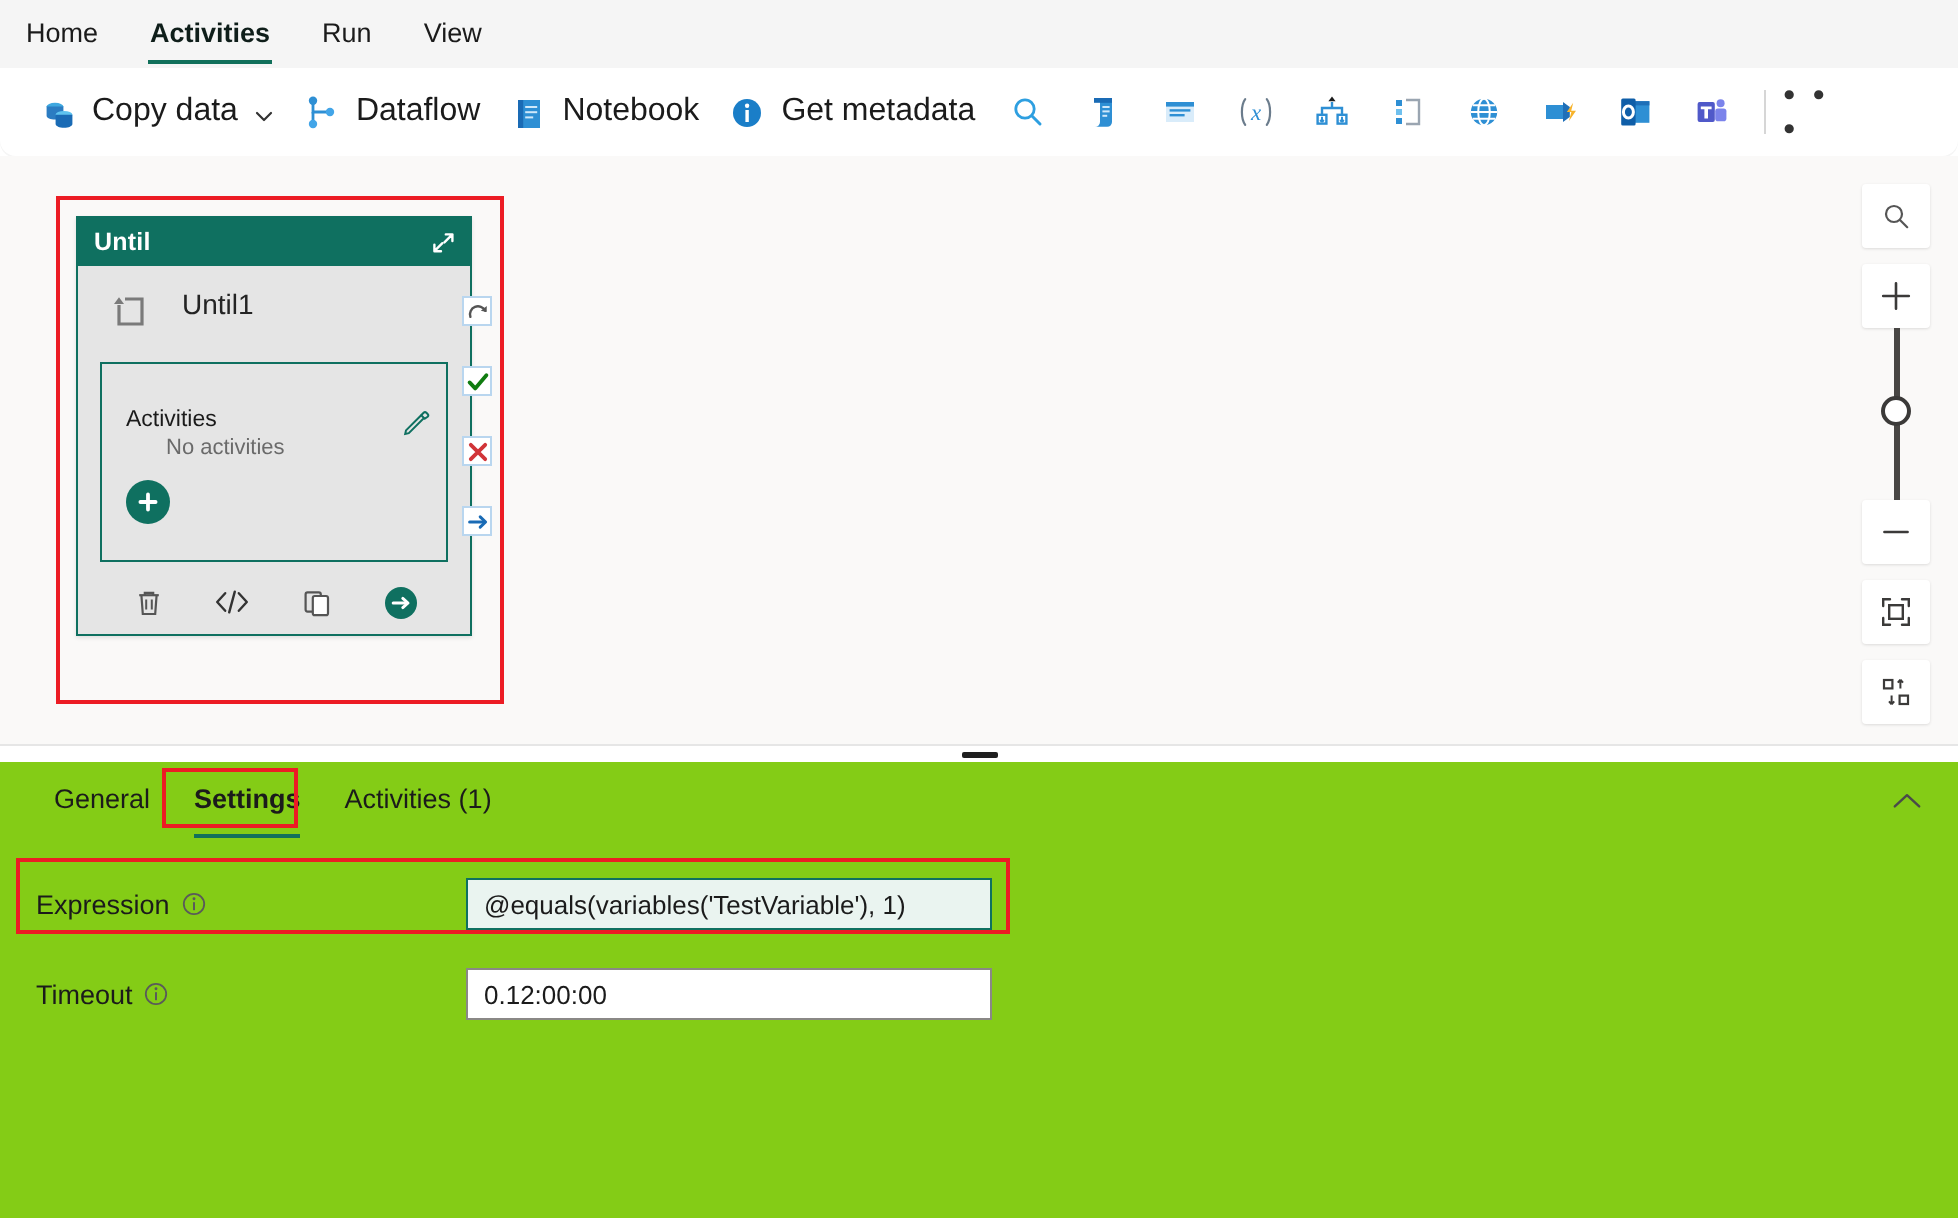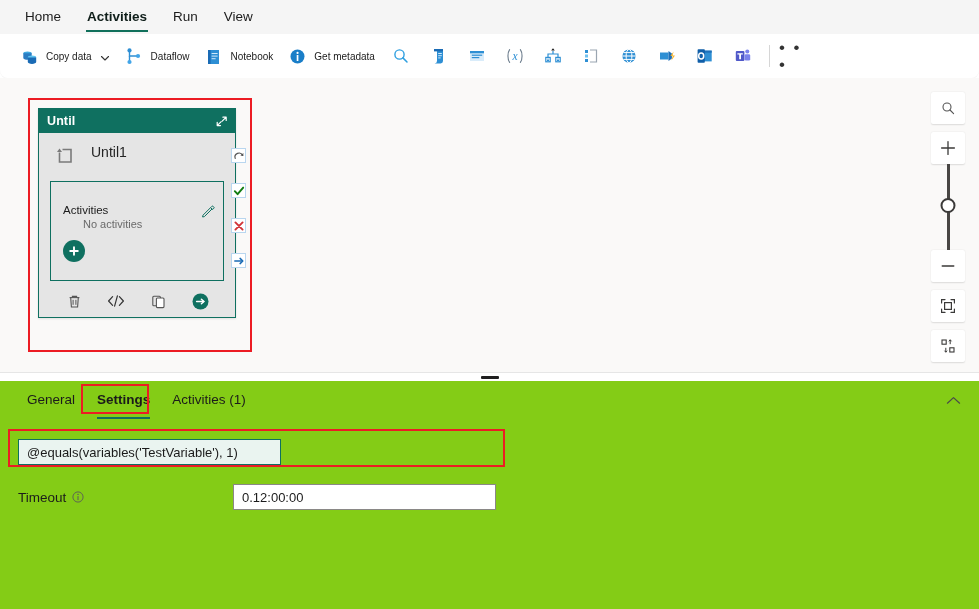--- a/index.html
+++ b/index.html
@@ -22,21 +22,20 @@
 
   
   .menubar {
     position: absolute;
     top: 0; left: 0;
     width: 979px;
     height: 34px;
     background: #f5f5f5;
     display: flex;
     align-items: center;
-    padding-left: 12px;
     box-sizing: border-box;
   }
   .menu-item {
     position: relative;
     font-size: 13.5px;
     color: #1b1b1b;
     padding: 0 13px;
     height: 34px;
     line-height: 34px;
     cursor: pointer;
@@ -74,21 +73,21 @@
     align-items: center;
     height: 32px;
     padding: 0 7px;
     border-radius: 3px;
     cursor: pointer;
     color: #1b1b1b;
     font-size: 13.5px;
     white-space: nowrap;
     gap: 7px;
   }
-  .tb-label { font-size: 10px; color: #1b1b1b; text-align: center; }
+  .tb-label { font-size: 16px; color: #1b1b1b; text-align: center; }
   .tb-icon {
     width: 20px; height: 20px;
     display: flex; align-items: center; justify-content: center;
     flex: 0 0 20px;
   }
   .tb-icononly {
     width: 34px; height: 32px;
     display: flex; align-items: center; justify-content: center;
     border-radius: 3px;
     cursor: pointer;
@@ -721,20 +720,30 @@
           <path d="M1.4 7.2 L7.5 1.6 L13.6 7.2" stroke="#4a4a4a" stroke-width="1.2" fill="none" stroke-linecap="round" stroke-linejoin="round"></path>
         </svg>
       </div>
     </div>
 
     <div class="form">
 
       <div class="red-box-expr"></div>
 
       <div class="form-row">
+        <div class="form-label">
+          <span>Expression</span>
+          <span class="info-icon">
+            <svg width="12" height="12" viewBox="0 0 12 12">
+              <circle cx="6" cy="6" r="5.1" stroke="#5a5a5a" stroke-width="0.9" fill="none"></circle>
+              <rect x="5.5" y="5.1" width="1" height="4" fill="#5a5a5a"></rect>
+              <circle cx="6" cy="3.4" r="0.72" fill="#5a5a5a"></circle>
+            </svg>
+          </span>
+        </div>
         <input class="field expression" type="text" value="@equals(variables('TestVariable'), 1)" style="">
       </div>
 
       <div class="form-row">
         <div class="form-label">
           <span>Timeout</span>
           <span class="info-icon">
             <svg width="12" height="12" viewBox="0 0 12 12">
               <circle cx="6" cy="6" r="5.1" stroke="#5a5a5a" stroke-width="0.9" fill="none"></circle>
               <rect x="5.5" y="5.1" width="1" height="4" fill="#5a5a5a"></rect>

